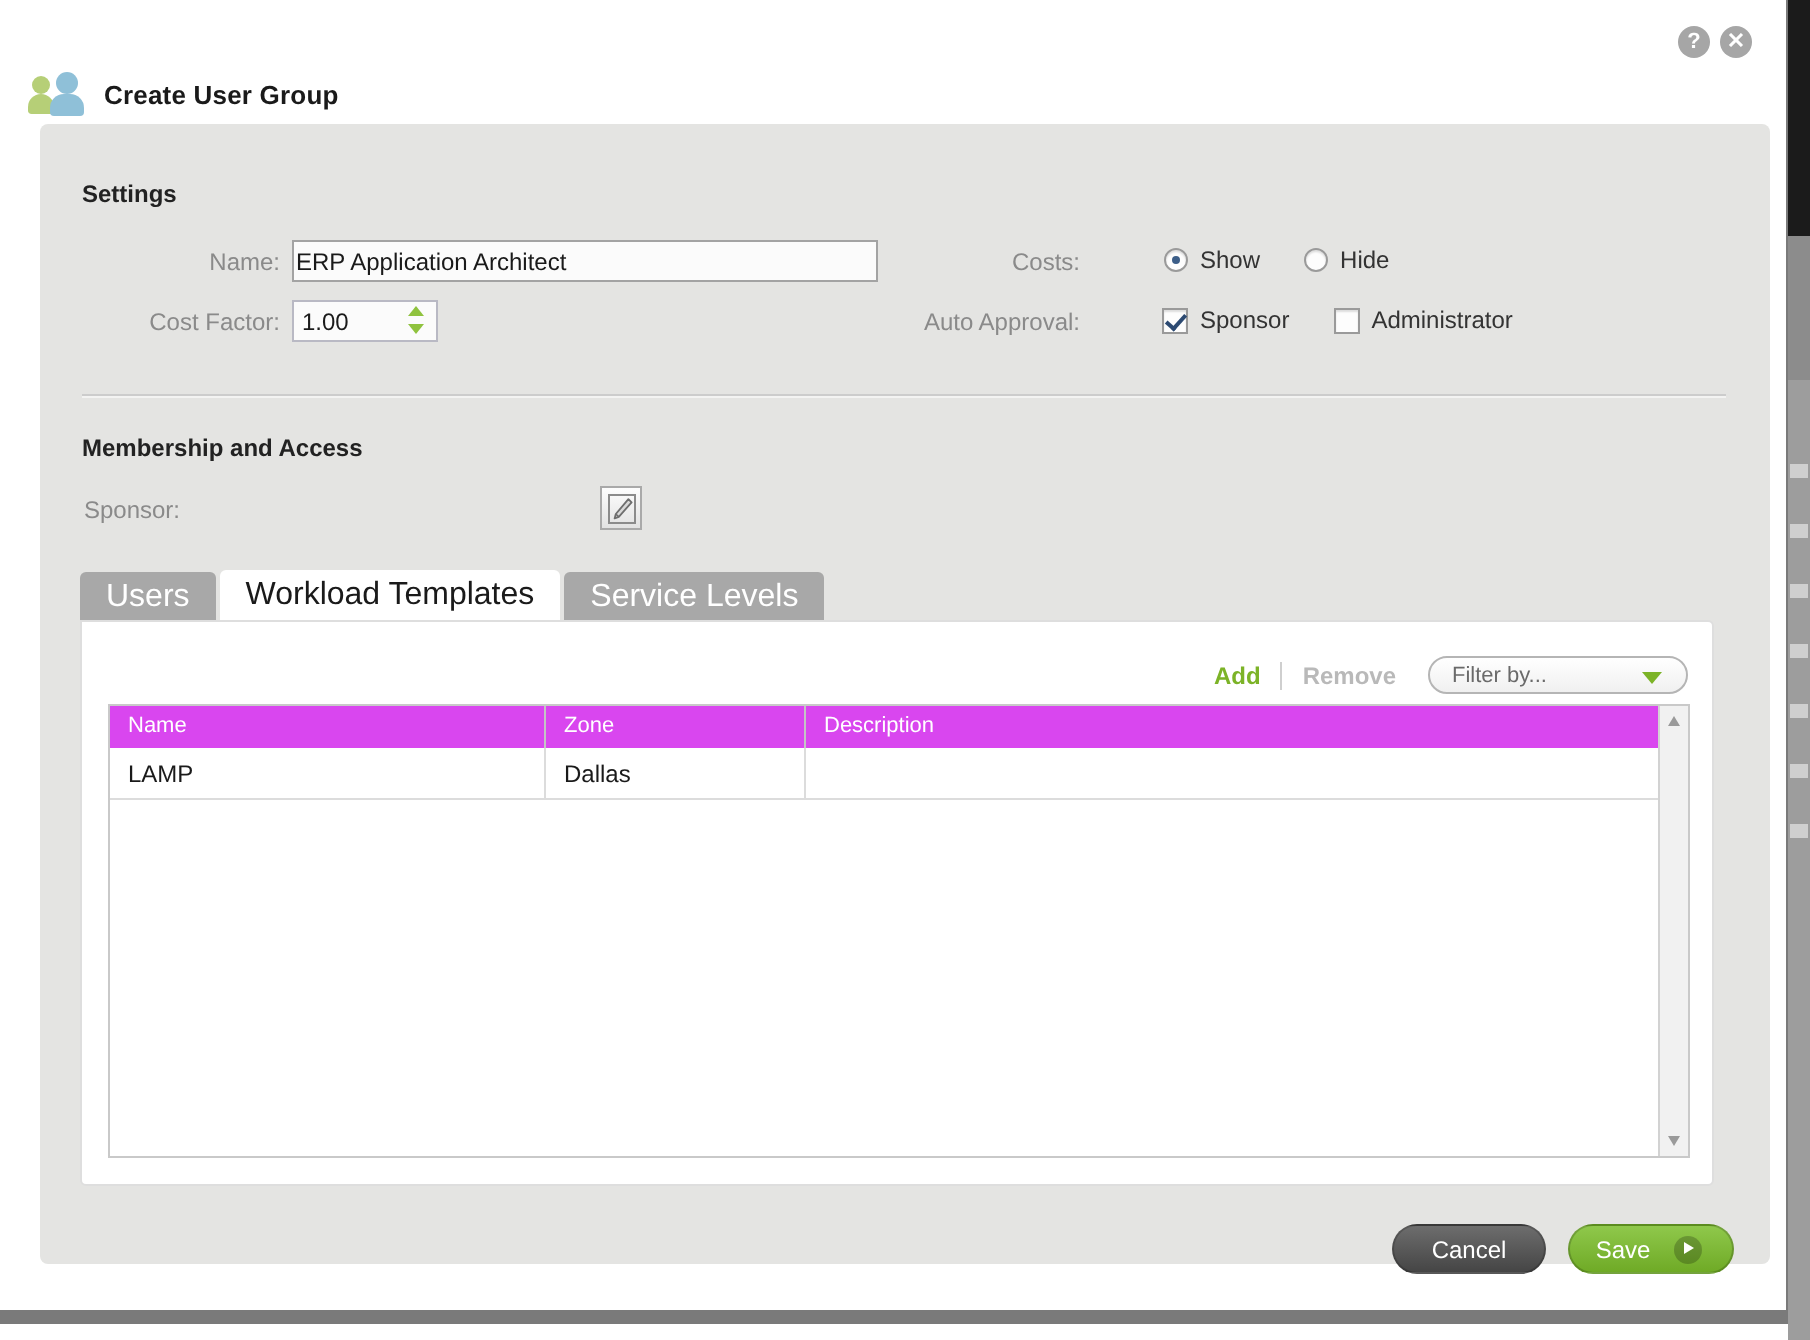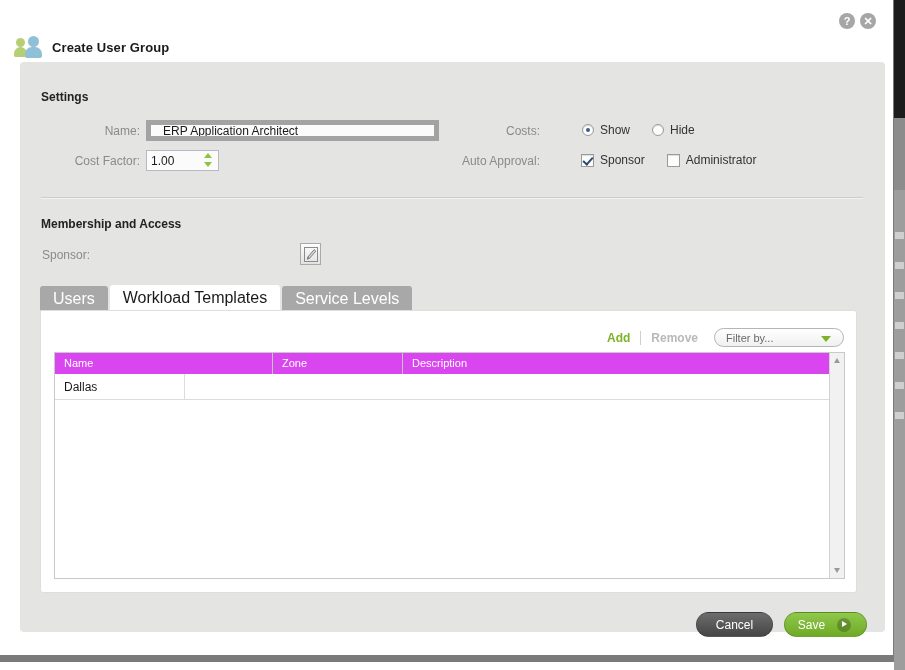--- a/index.html
+++ b/index.html
@@ -77,23 +77,23 @@
   #membership-head { top:217px; left:41px;text-align:right; }
 
   .flabel {
     position:absolute; color:#8a8a8a; font-size:12px; text-align:right;
   }
 
   
   #lbl-name   { top:124px; left:40px;  width:100px; }
   #name-input {
     position:absolute; top:120px; left:146px; width:293px; height:21px;
-    border:5px solid #a3a3a3; background:#fbfbfb;
+    border:1px solid #a3a3a3; background:#fbfbfb;
     font-family:"Liberation Sans", sans-serif; font-size:12px; color:#1a1a1a;
-    padding:0 12px; outline:none;
+    padding:0 1px; outline:none;
   }
 
   
   #lbl-cost   { top:154px; left:40px;  width:100px; }
   #cost-wrap {
     position:absolute; top:150px; left:146px; width:73px; height:21px;
     border:1px solid #b9b9c4; background:#fbfbfb;
   }
   #cost-input {
     position:absolute; top:0; left:0; width:52px; height:19px;
@@ -396,20 +396,21 @@
 
     <div id="grid">
 
       <div id="grid-head">
         <div class="hc col-name">Name</div>
         <div class="hc col-zone">Zone</div>
         <div class="hc col-desc">Description</div>
       </div>
 
       <div class="grid-row">
+        <div class="gc col-name">LAMP</div>
         <div class="gc col-zone">Dallas</div>
         <div class="gc col-desc"></div>
       </div>
 
       <div id="vscroll">
         <div class="sb-arrow up">
           <span class="sb-tri"></span>
         </div>
         <div class="sb-arrow dn">
           <span class="sb-tri"></span>

